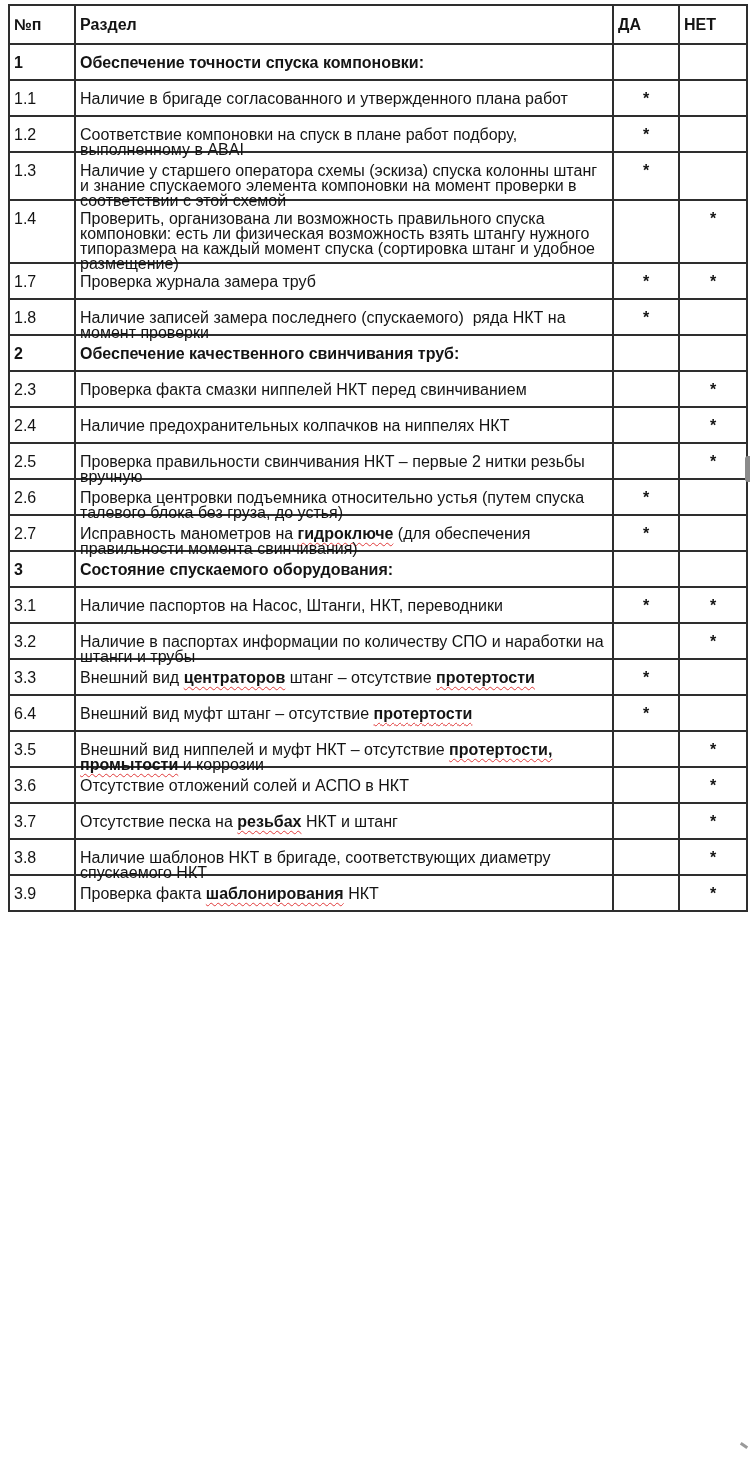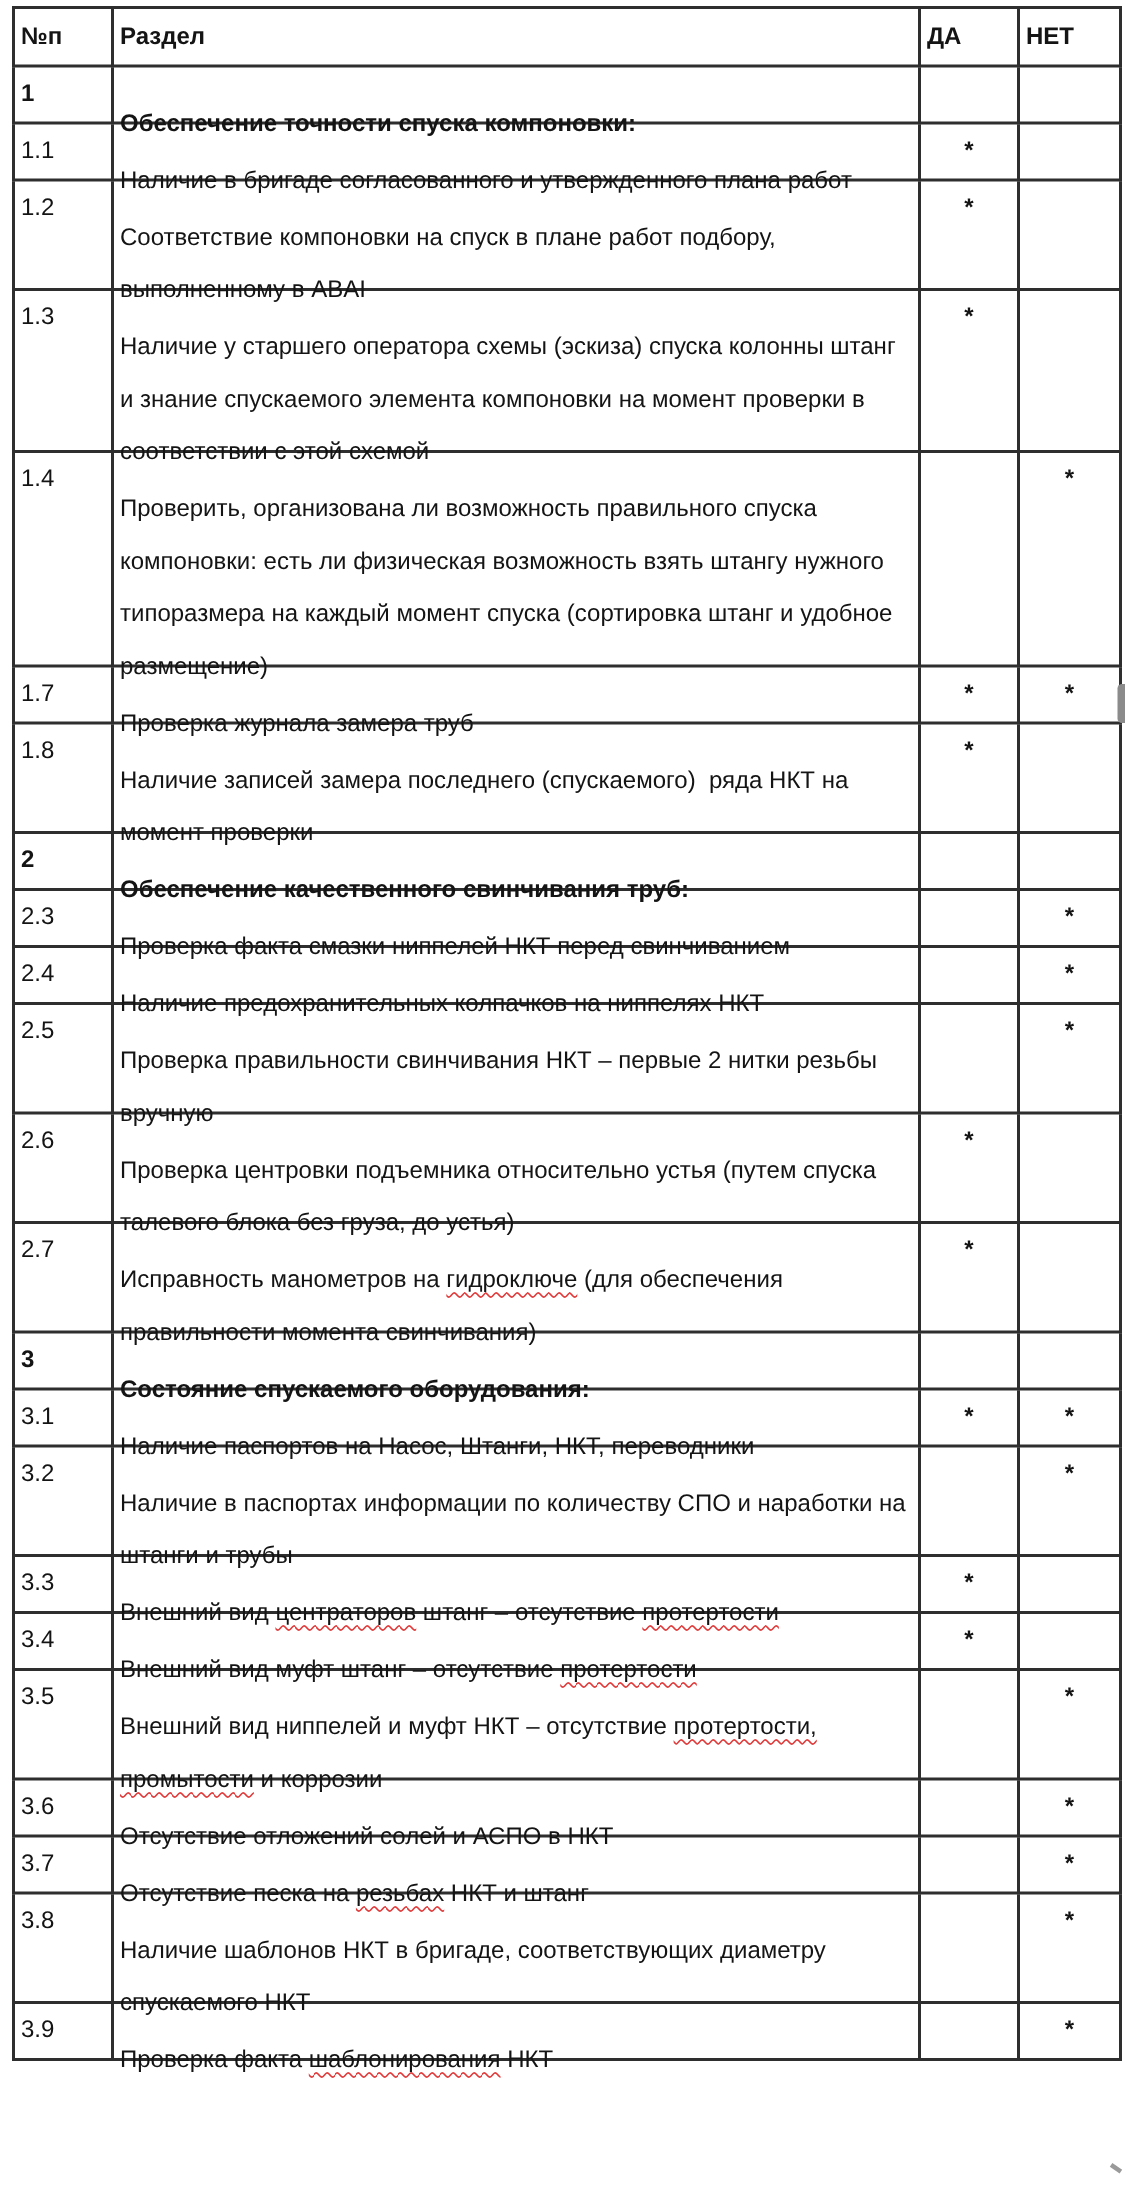--- a/index.html
+++ b/index.html
@@ -51,28 +51,28 @@
     font-weight: 400;
     white-space: nowrap;
   }
   tr.section-row td.col-num,
   tr.section-row td.col-section { font-weight: 700; }
 
   td.col-section .line {
     white-space: pre;      
     height: 15px;
     overflow: visible;
-    margin-top: 20px;
   }
   .wavy {
     text-decoration-line: underline;
     text-decoration-style: wavy;
     text-decoration-color: #e03a3a;
     text-decoration-thickness: 1px;
     text-underline-offset: 3px;
+    font-weight: bold;
   }
   td.col-mark {
     text-align: center;
     font-weight: 700;
     font-size: 19px;
     line-height: 22px;
     padding-top: 5px;
   }
   
   .artifact-edge {
@@ -256,21 +256,21 @@
         </tr>
         <tr>
           <td class="col-num">3.3</td>
           <td class="col-section">
             <div class="line"><span>Внешний вид </span><span class="wavy">центраторов</span><span> штанг – отсутствие </span><span class="wavy">протертости</span></div>
           </td>
           <td class="col-mark">*</td>
           <td class="col-mark"></td>
         </tr>
         <tr>
-          <td class="col-num">3.4</td>
+          <td class="col-num">6.4</td>
           <td class="col-section">
             <div class="line"><span>Внешний вид муфт штанг – отсутствие </span><span class="wavy">протертости</span></div>
           </td>
           <td class="col-mark">*</td>
           <td class="col-mark"></td>
         </tr>
         <tr>
           <td class="col-num">3.5</td>
           <td class="col-section">
             <div class="line"><span>Внешний вид ниппелей и муфт НКТ – отсутствие </span><span class="wavy">протертости,</span></div>

